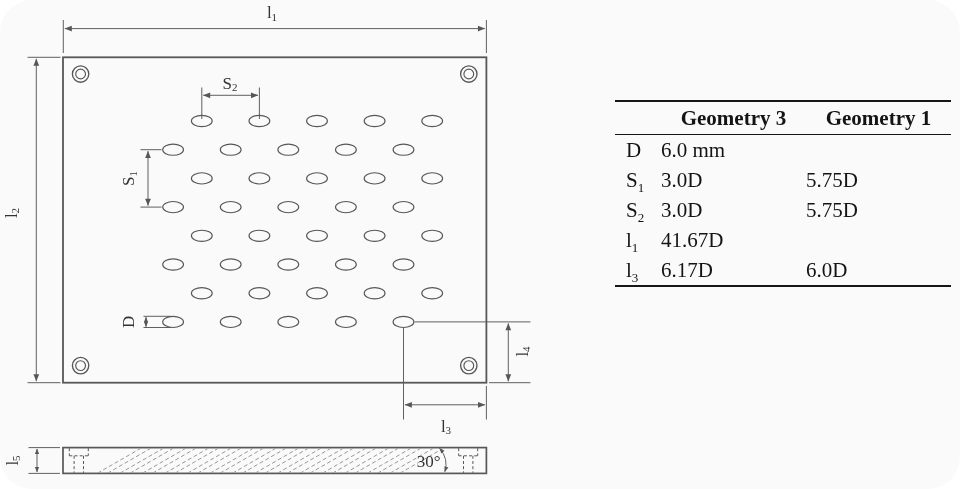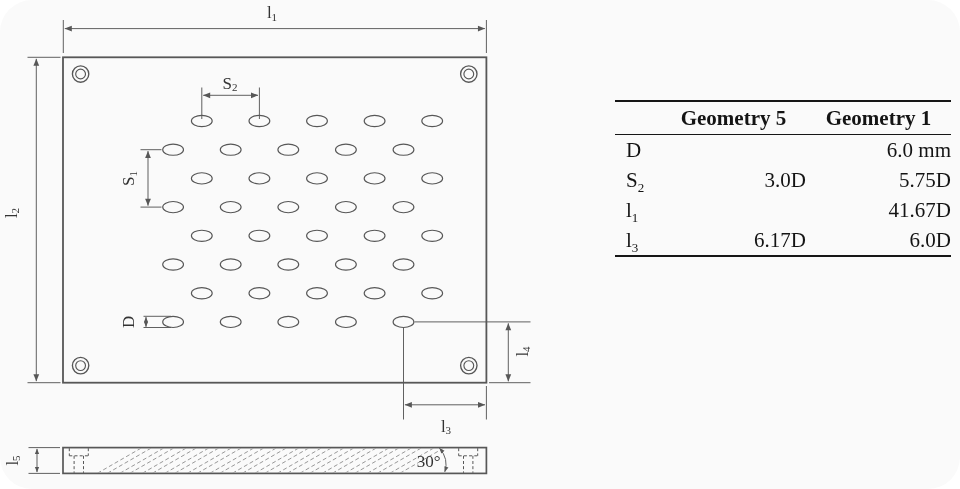--- a/index.html
+++ b/index.html
@@ -24,21 +24,21 @@
   .dlab{font-family:"Liberation Serif",serif;font-size:17px;fill:var(--dtext);}
   .dsub{font-size:11px;}
 
   
   .geo-table{position:absolute;left:615px;top:100px;width:336px;
              font-family:"Liberation Serif",serif;color:var(--ttext);}
   .geo-table table{width:100%;border-collapse:collapse;
              border-top:2.6px solid var(--rule);border-bottom:2.6px solid var(--rule);}
   .geo-table thead th{border-bottom:1.6px solid var(--rule);font-weight:bold;
              font-size:21px;height:32px;text-align:center;vertical-align:middle;padding:0;}
-  .geo-table tbody td{font-size:21px;height:30px;text-align:right;
+  .geo-table tbody td{font-size:21px;height:30px;text-align:left;
              vertical-align:middle;padding:0;line-height:1;}
   .geo-table td.lbl{text-align:left;padding-left:11px;}
   .geo-table sub{font-size:13px;line-height:0;}
 </style>
 </head>
 <body>
 
 <div class="stage">
 
   <svg class="drawing" width="600" height="489" viewBox="0 0 600 489">
@@ -235,28 +235,33 @@
   <div class="geo-table">
     <table>
       <colgroup>
           <col style="width:46px">
           <col style="width:145px">
           <col style="width:145px">
         </colgroup>
       <thead>
         <tr>
           <th></th>
-          <th>Geometry 5</th>
+          <th>Geometry 3</th>
           <th>Geometry 1</th>
         </tr>
       </thead>
       <tbody>
         <tr>
           <td class="lbl"><span>D</span><sub></sub></td>
           <td colspan="2">6.0 mm</td>
+        </tr>
+        <tr>
+          <td class="lbl"><span>S</span><sub>1</sub></td>
+          <td>3.0D</td>
+          <td>5.75D</td>
         </tr>
         <tr>
           <td class="lbl"><span>S</span><sub>2</sub></td>
           <td>3.0D</td>
           <td>5.75D</td>
         </tr>
         <tr>
           <td class="lbl"><span>l</span><sub>1</sub></td>
           <td colspan="2">41.67D</td>
         </tr>

